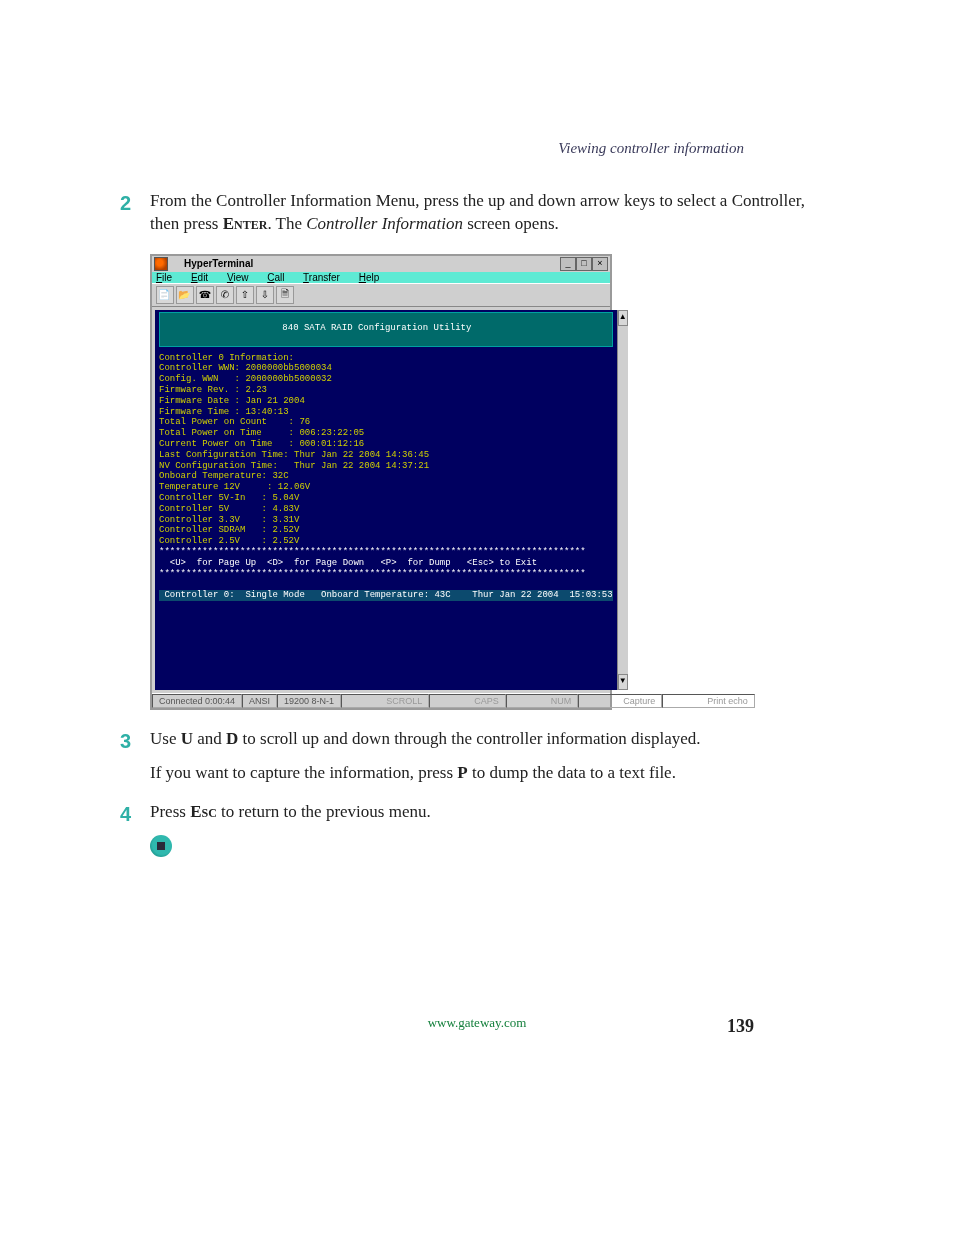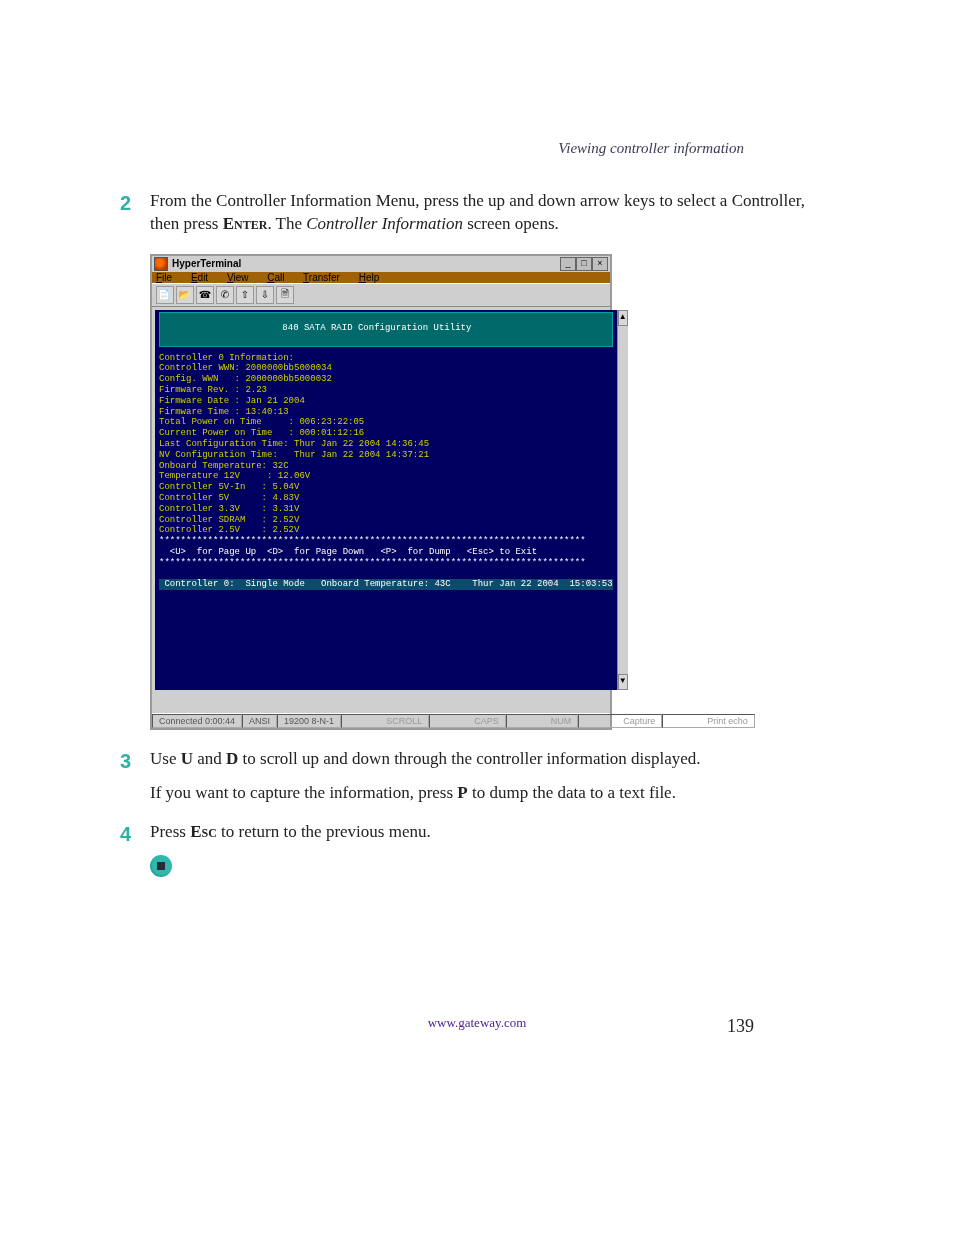--- a/index.html
+++ b/index.html
@@ -67,21 +67,21 @@
     background: #cfcfcf;
     font-family: Tahoma, Arial, sans-serif;
     font-size: 9px;
     color: #000;
   }
   .ht-titlebar {
     background: #cfcfcf;
     display: flex;
     align-items: center;
     padding: 1px 2px;
-    gap: 4px;
+    gap: 16px;
   }
   .ht-titlebar .icon {
     width: 12px; height: 12px;
     background: radial-gradient(circle at 40% 40%, #ff6a00 30%, #b04000 70%);
     border: 1px solid #555;
   }
   .ht-titlebar .title {
     flex: 1;
     font-weight: bold;
     font-size: 10px;
@@ -90,21 +90,21 @@
   .win-btn {
     width: 14px; height: 12px;
     background: #bfbfbf;
     border: 1px solid #666;
     color: #000;
     text-align: center;
     font-size: 9px;
     line-height: 10px;
   }
   .ht-menubar {
-    background: #a16207;
+    background: #5eead4;
     padding: 0 4px;
     font-size: 10px;
   }
   .ht-menubar span { margin-right: 8px; }
   .ht-menubar u { text-decoration: underline; }
   .ht-toolbar {
     background: #cfcfcf;
     border-top: 1px solid #fff;
     border-bottom: 1px solid #888;
     padding: 2px 4px;
@@ -162,21 +162,20 @@
   .term-status {
     color: #ffffff;
     background: #0c4a6e;
     white-space: pre;
   }
   .ht-statusbar {
     background: #cfcfcf;
     border-top: 1px solid #fff;
     display: flex;
     font-size: 9px;
-    margin-top: 20px;
   }
   .sb-cell {
     border: 1px inset #aaa;
     padding: 1px 6px;
     color: #555;
     white-space: nowrap;
   }
   .sb-cell.dim { color: #999; padding-left: 44px; }
 
   .end-icon {
@@ -190,27 +189,27 @@
     width: 8px; height: 8px; background: #2a2a3a;
   }
 
   .footer {
     position: absolute;
     bottom: 60px;
     left: 0;
     width: 100%;
     text-align: center;
     font-size: 13px;
-    color: #4c1d95;
+    color: #15803d;
   }
   .page-num {
     position: absolute;
     bottom: 54px;
     right: 200px;
-    font-weight: normal;
+    font-weight: bold;
     font-size: 18px;
     color: #222;
   }
 </style>
 </head>
 <body>
 
 <div class="page">
   <div class="running-head">Viewing controller information</div>
 
@@ -254,20 +253,21 @@
         <div class="ht-client">
           <div class="term-header">840 SATA RAID Configuration Utility</div>
           <div class="term-line">Controller 0 Information:</div>
           <div class="term-line"></div>
           <div class="term-line">Controller WWN: 2000000bb5000034</div>
           <div class="term-line">Config. WWN   : 2000000bb5000032</div>
           <div class="term-line">Firmware Rev. : 2.23</div>
           <div class="term-line">Firmware Date : Jan 21 2004</div>
           <div class="term-line">Firmware Time : 13:40:13</div>
           <div class="term-line"></div>
+          <div class="term-line">Total Power on Count    : 76</div>
           <div class="term-line">Total Power on Time     : 006:23:22:05</div>
           <div class="term-line">Current Power on Time   : 000:01:12:16</div>
           <div class="term-line">Last Configuration Time: Thur Jan 22 2004 14:36:45</div>
           <div class="term-line">NV Configuration Time:   Thur Jan 22 2004 14:37:21</div>
           <div class="term-line"></div>
           <div class="term-line">Onboard Temperature: 32C</div>
           <div class="term-line">Temperature 12V     : 12.06V</div>
           <div class="term-line">Controller 5V-In   : 5.04V</div>
           <div class="term-line">Controller 5V      : 4.83V</div>
           <div class="term-line">Controller 3.3V    : 3.31V</div>

